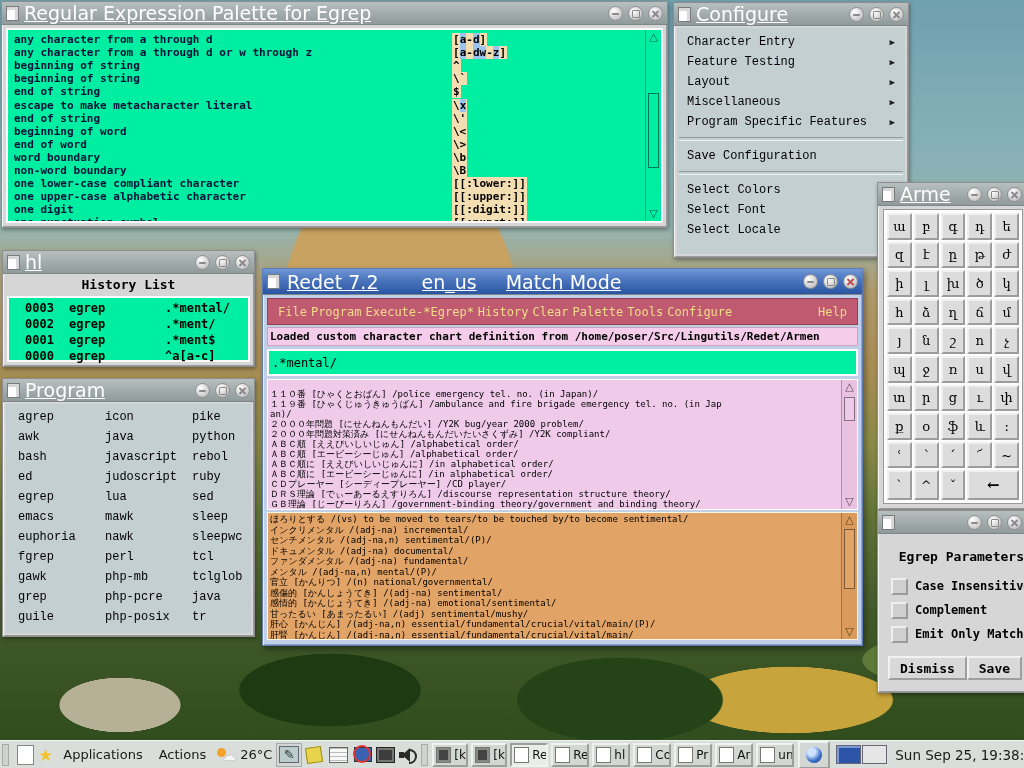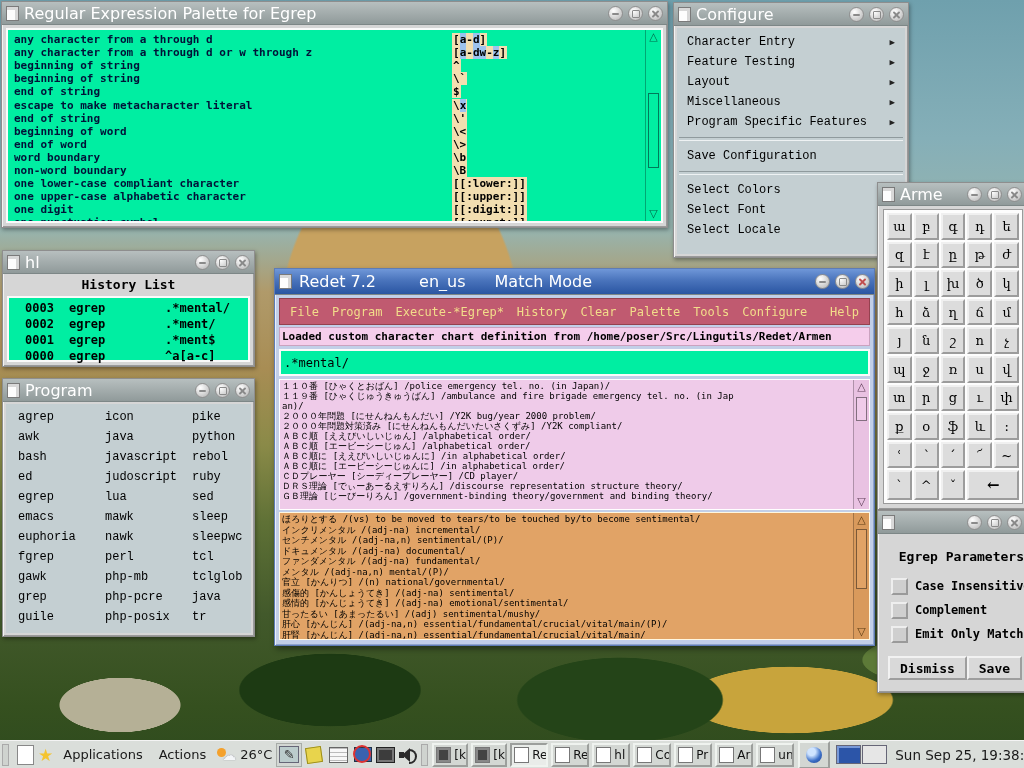--- a/index.html
+++ b/index.html
@@ -14,21 +14,21 @@
       radial-gradient(120px 40px at 935px 660px, #5d7a38 0 60%, rgba(0,0,0,0) 61%),
       linear-gradient(#6fa0ad 0%, #85afb8 18%, #97b4ae 30%, #b09a6a 38%, #a88d54 48%, #8a8a48 58%, #5f7136 68%, #42592b 80%, #35501f 92%, #2e4a1e 100%);
   }
   
   .win{position:absolute;background:#d6d6d6;border:1px solid #8e8e8e;
        box-shadow:inset 1px 1px 0 #f2f2f2, inset -1px -1px 0 #9a9a9a, 1px 2px 4px rgba(0,0,0,.35);
        box-sizing:border-box;}
   .tb{height:22px;display:flex;align-items:center;padding:0 4px;gap:5px;
       background:linear-gradient(#b7bfbf,#909a9a);border-bottom:1px solid #7d8787;overflow:hidden;}
   .tb.active{background:linear-gradient(#6f97d8 0%,#4a74bc 45%,#2a55a2 100%);}
-  .tb-t{color:#fff;font-size:16px;white-space:nowrap;overflow:hidden;flex:0 1 auto;}
+  .tb-t{color:#fff;font-size:19px;white-space:nowrap;overflow:hidden;flex:0 1 auto;text-decoration:underline;}
   .doc-ic{width:11px;height:13px;background:#fdfdfd;border:1px solid #7a7a7a;flex:none;
       box-shadow:inset -3px 3px 0 #d8d8d8;}
   .tb-sp{flex:1 1 auto;min-width:0;}
   .tb-b{width:15px;height:15px;border-radius:50%;flex:none;position:relative;
       background:radial-gradient(circle at 35% 30%, #ffffff, #c9c9c9 70%, #adadad);
       border:1px solid #8f8f8f;box-sizing:border-box;}
   .tb-b i{position:absolute;left:3px;top:6px;width:7px;height:2px;background:#8a8a8a;border-radius:1px;}
   .tb-b.bmax i{top:3px;left:3px;width:6px;height:6px;background:none;border:1.5px solid #8a8a8a;border-radius:1px;}
   .tb-b.bx i{top:6px;left:2px;width:9px;transform:rotate(45deg);}
   .tb-b.bx i+i{transform:rotate(-45deg);}
@@ -76,21 +76,21 @@
   .prog-col:nth-child(3){width:auto;}
   .prog-item{font:12px "Liberation Mono",monospace;color:#000;height:20px;white-space:nowrap;}
   
   #w-redet{border:1px solid #5f7cb4;background:#c2cfe8;
       box-shadow:inset 1px 1px 0 #e8eefc, inset -1px -1px 0 #8ea4cc, 2px 3px 6px rgba(0,0,0,.4);}
   #w-redet .tb{height:25px;}
   .rt-app{margin-left:2px;}
   .rt-loc{margin-left:38px;}
   .rt-mode{margin-left:24px;}
   .menubar{position:absolute;left:4px;right:4px;top:29px;height:27px;background:#c05a70;
-      display:flex;align-items:center;gap:13px;padding:0 10px;box-sizing:border-box;
+      display:flex;align-items:center;gap:4px;padding:0 10px;box-sizing:border-box;
       border:1px solid #94414f;}
   .menu-item{font:12px "DejaVu Sans Mono",monospace;color:#f2dd8a;white-space:nowrap;}
   .menu-item:last-child{margin-left:auto;}
   .statusline{position:absolute;left:4px;right:4px;top:58px;height:19px;background:#f5cdeb;
       font:bold 11px "DejaVu Sans Mono",monospace;color:#000;display:flex;align-items:center;
       padding:0 2px;white-space:nowrap;overflow:hidden;border:1px solid #caa2bf;box-sizing:border-box;}
   .rein{position:absolute;left:4px;right:4px;top:80px;height:27px;background:#00eea2;
       border:2px solid #fafafa;font:12px "DejaVu Sans Mono",monospace;color:#000;
       display:flex;align-items:center;padding:0 3px;box-sizing:border-box;}
   .corpus{position:absolute;left:4px;right:4px;top:110px;height:131px;background:#efcbe9;
@@ -442,21 +442,21 @@
           <span class="prog-item">sleep</span>
           <span class="prog-item">sleepwc</span>
           <span class="prog-item">tcl</span>
           <span class="prog-item">tclglob</span>
           <span class="prog-item">java</span>
           <span class="prog-item">tr</span>
         </div>
     </div>
   </div>
 
-  <div class="win" id="w-redet" style="left:274px;top:268px;width:601px;height:378px;z-index:4">
+  <div class="win" id="w-redet" style="left:262px;top:268px;width:601px;height:378px;z-index:4">
     <div class="tb active">
       <span class="doc-ic"></span>
       <span class="tb-t rt-app">Redet 7.2</span>
       <span class="tb-t rt-loc">en_us</span>
       <span class="tb-t rt-mode">Match Mode</span>
       <span class="tb-sp"></span>
       <span class="tb-b">
           <i></i>
         </span>
       <span class="tb-b bmax">
@@ -475,21 +475,21 @@
         <span class="menu-item">History</span>
         <span class="menu-item">Clear</span>
         <span class="menu-item">Palette</span>
         <span class="menu-item">Tools</span>
         <span class="menu-item">Configure</span>
         <span class="menu-item">Help</span>
       </div>
     <div class="statusline">Loaded custom character chart definition from /home/poser/Src/Lingutils/Redet/Armen</div>
     <div class="rein">.*mental/</div>
     <div class="corpus">
-      <div style="padding-top:1px;margin-right:16px">
+      <div style="padding-top:9px;margin-right:16px">
 
       <div class="rline">１１０番 [ひゃくとおばん] /police emergency tel. no. (in Japan)/</div>
           <div class="rline">１１９番 [ひゃくじゅうきゅうばん] /ambulance and fire brigade emergency tel. no. (in Jap</div>
           <div class="rline">an)/</div>
           <div class="rline">２０００年問題 [にせんねんもんだい] /Y2K bug/year 2000 problem/</div>
           <div class="rline">２０００年問題対策済み [にせんねんもんだいたいさくずみ] /Y2K compliant/</div>
           <div class="rline">ＡＢＣ順 [ええびいしいじゅん] /alphabetical order/</div>
           <div class="rline">ＡＢＣ順 [エービーシーじゅん] /alphabetical order/</div>
           <div class="rline">ＡＢＣ順に [ええびいしいじゅんに] /in alphabetical order/</div>
           <div class="rline">ＡＢＣ順に [エービーシーじゅんに] /in alphabetical order/</div>

